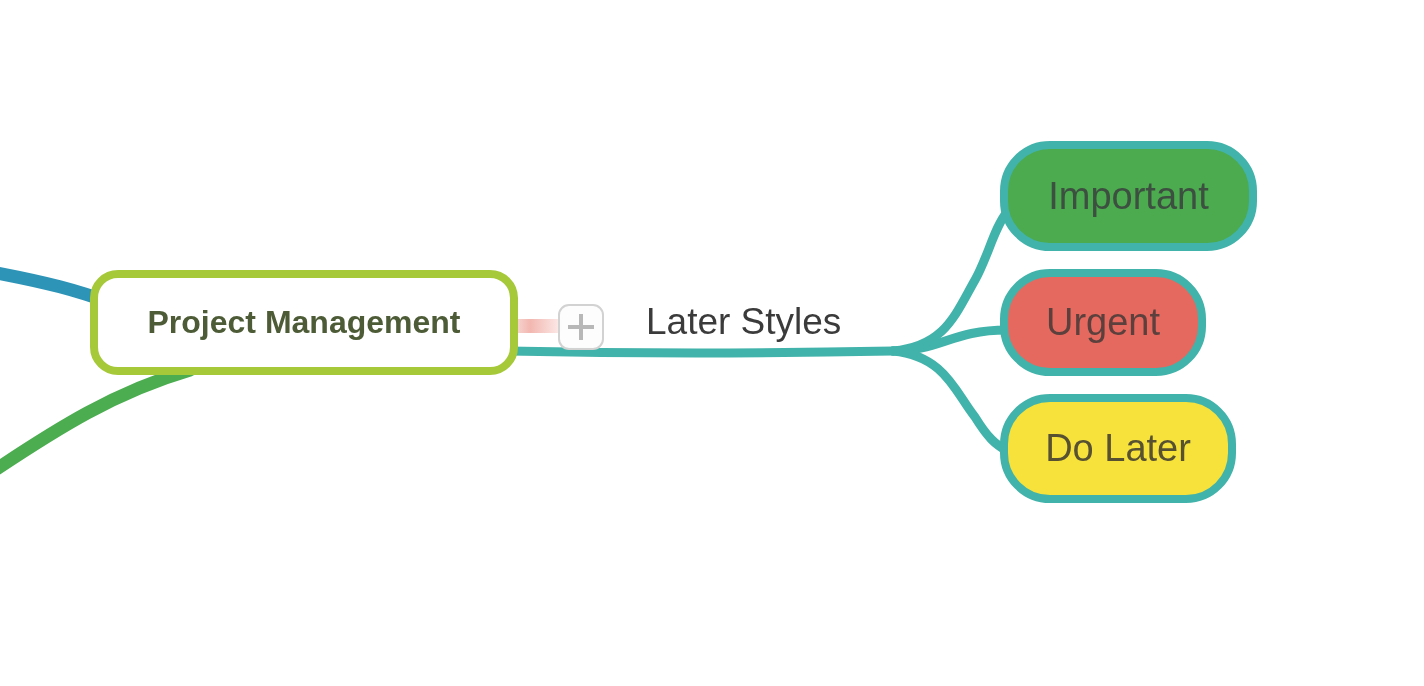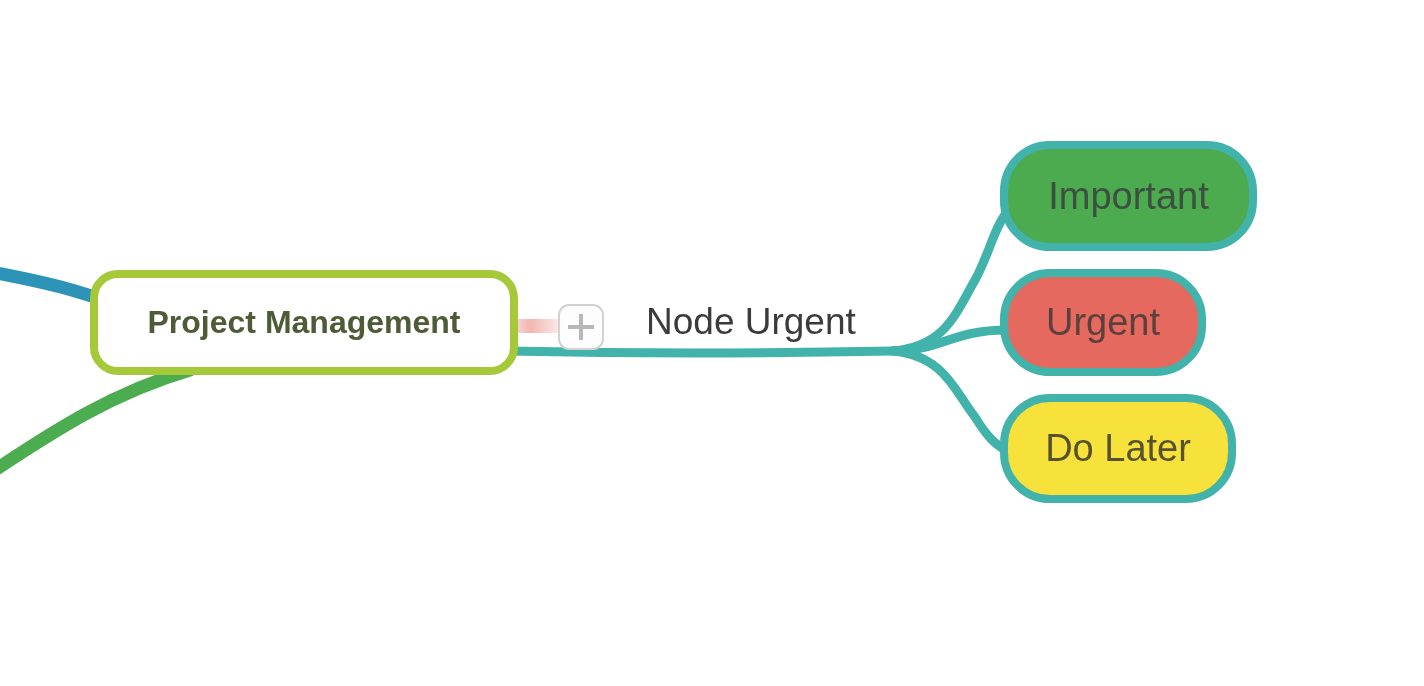--- a/index.html
+++ b/index.html
@@ -122,21 +122,21 @@
   <div class="drag-stub"></div>
 
   <div class="node-root" style="background-color: rgb(255, 255, 255); border-color: rgb(166, 201, 58);">
     <span class="label" style="color: rgb(77, 92, 55);">Project Management</span>
   </div>
 
   <div class="plus-button">
     <span class="plus-icon"></span>
   </div>
 
-  <div class="branch-label" style="color: rgb(59, 59, 59);">Node Urgent</div>
+  <div class="branch-label" style="color: rgb(59, 59, 59);">Later Styles</div>
 
   <div class="child-node child-important" style="background-color: rgb(75, 171, 78); border-color: rgb(66, 179, 170);">
     <span class="label" style="color: rgb(61, 79, 65);">Important</span>
   </div>
 
   <div class="child-node child-dolater" style="background-color: rgb(246, 226, 59); border-color: rgb(66, 179, 170);">
     <span class="label" style="color: rgb(87, 81, 50);">Do Later</span>
   </div>
 
   <div class="child-node child-urgent" style="background-color: rgb(229, 105, 94); border-color: rgb(66, 179, 170);">

